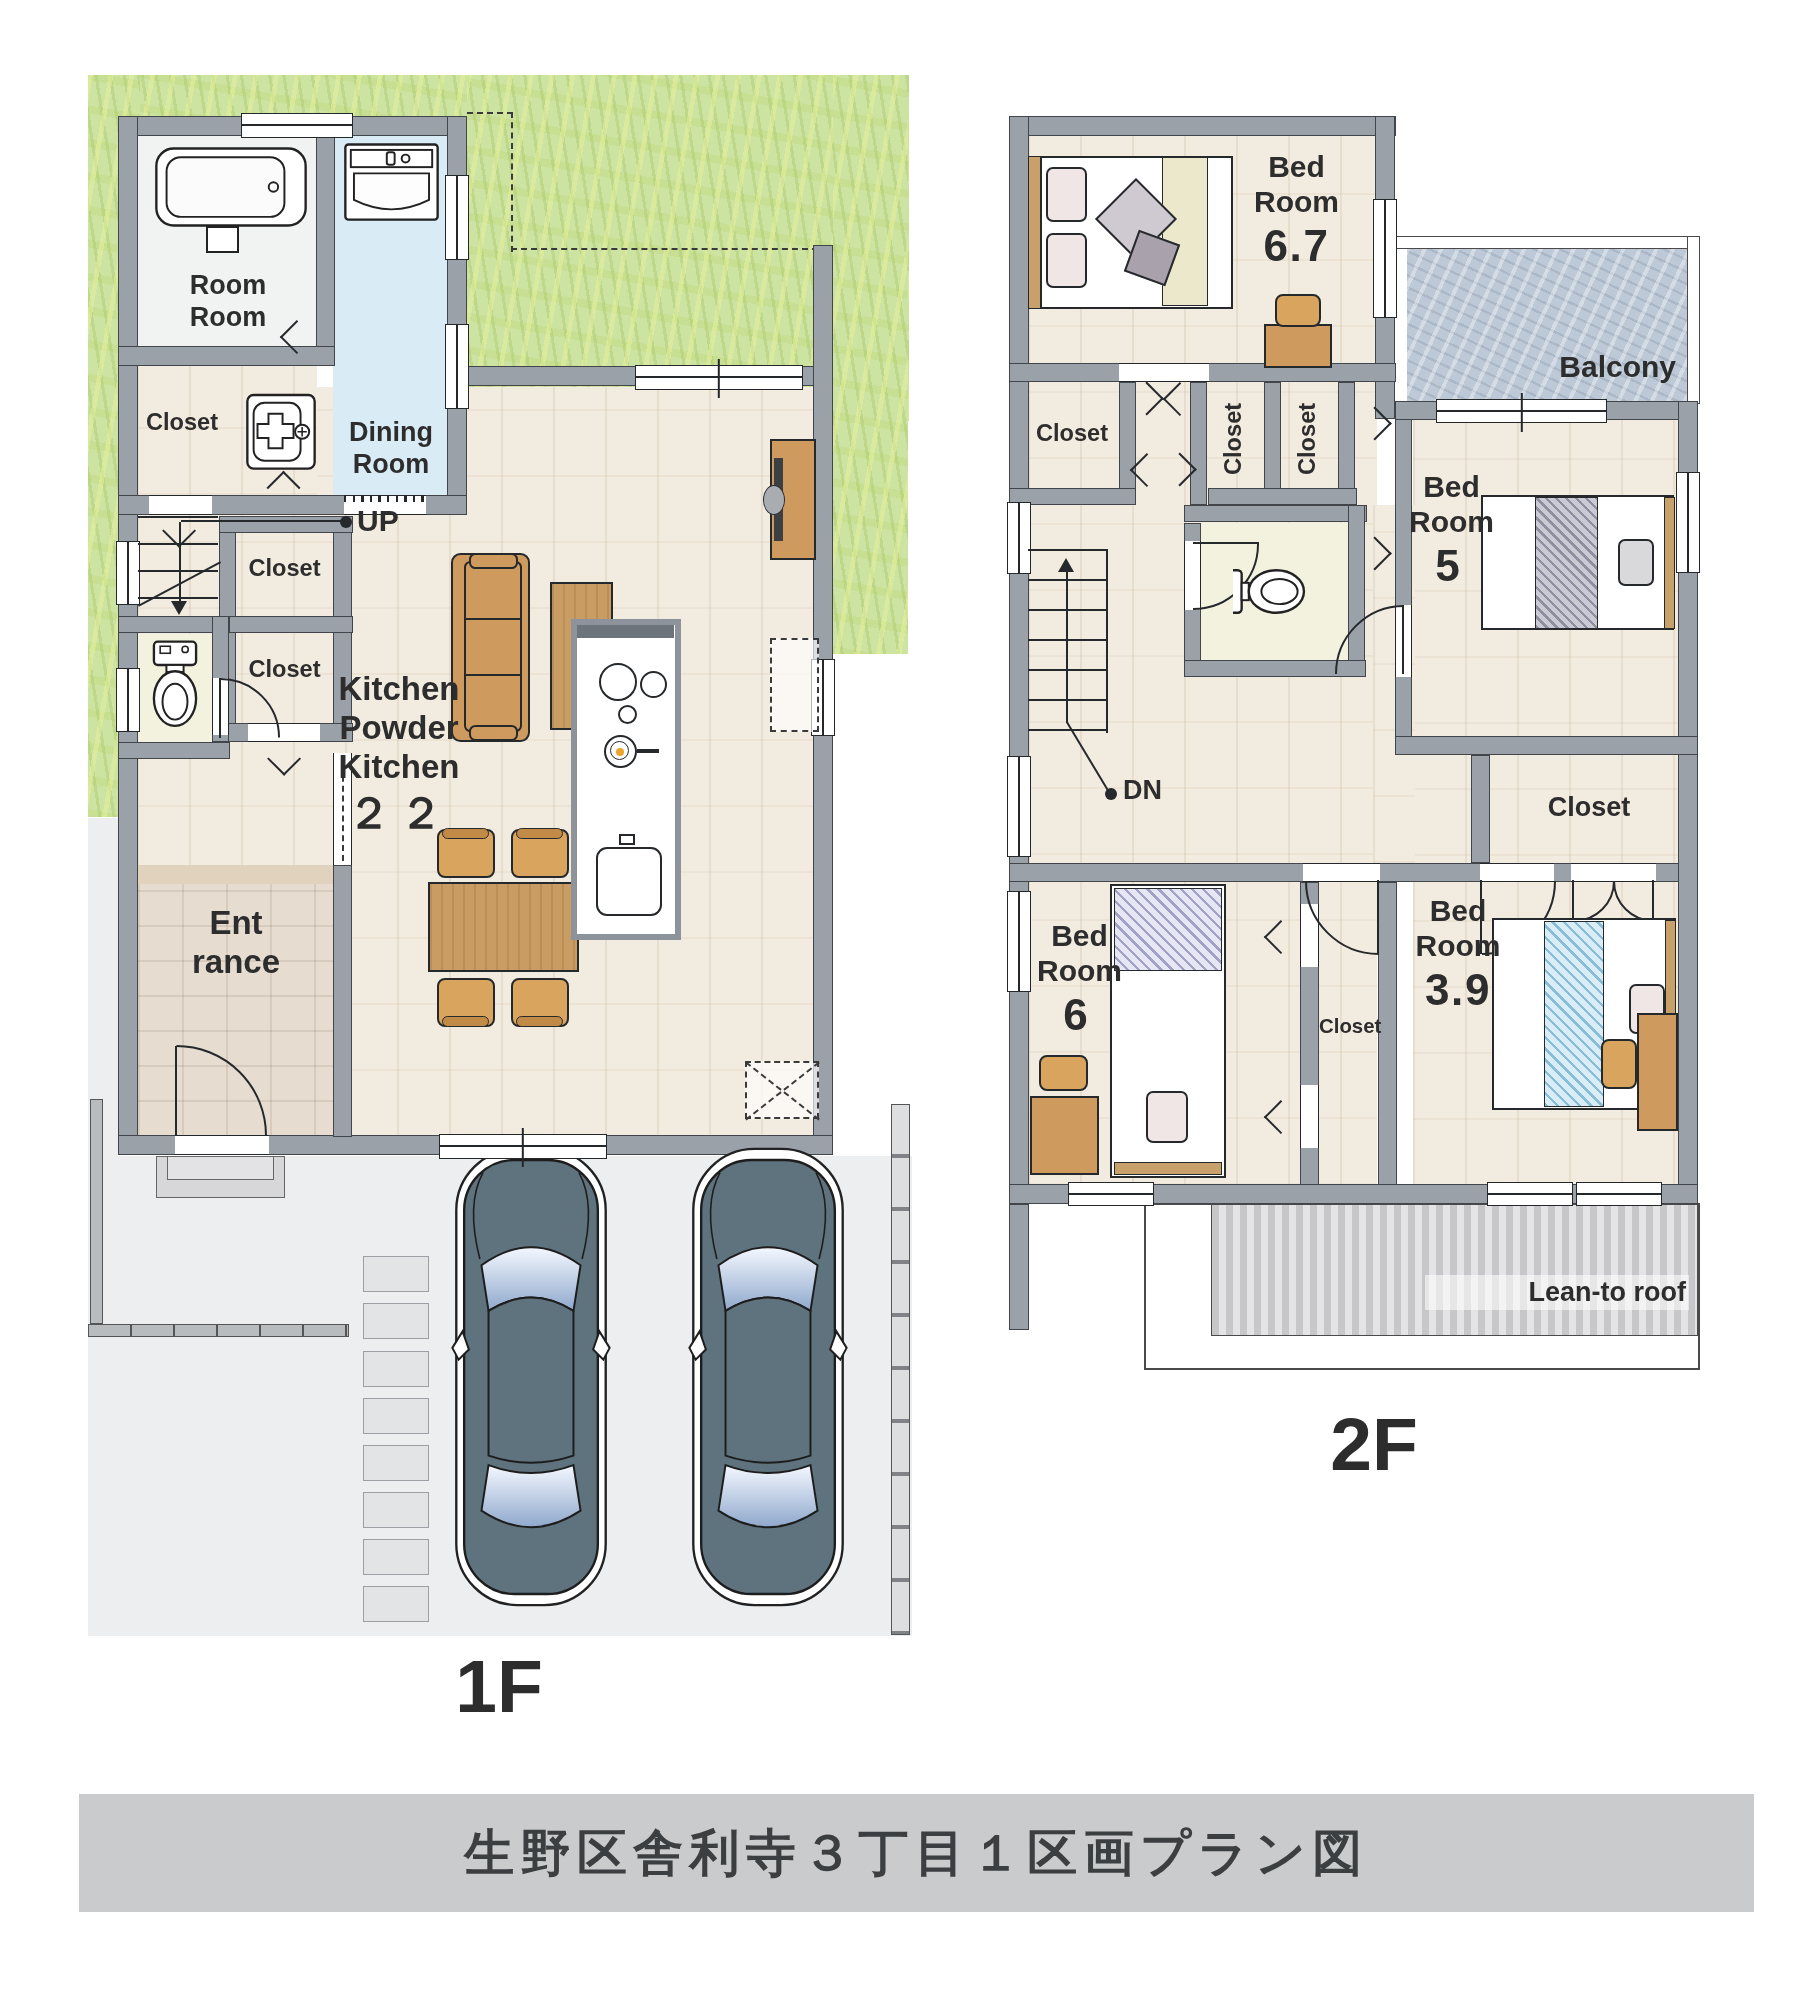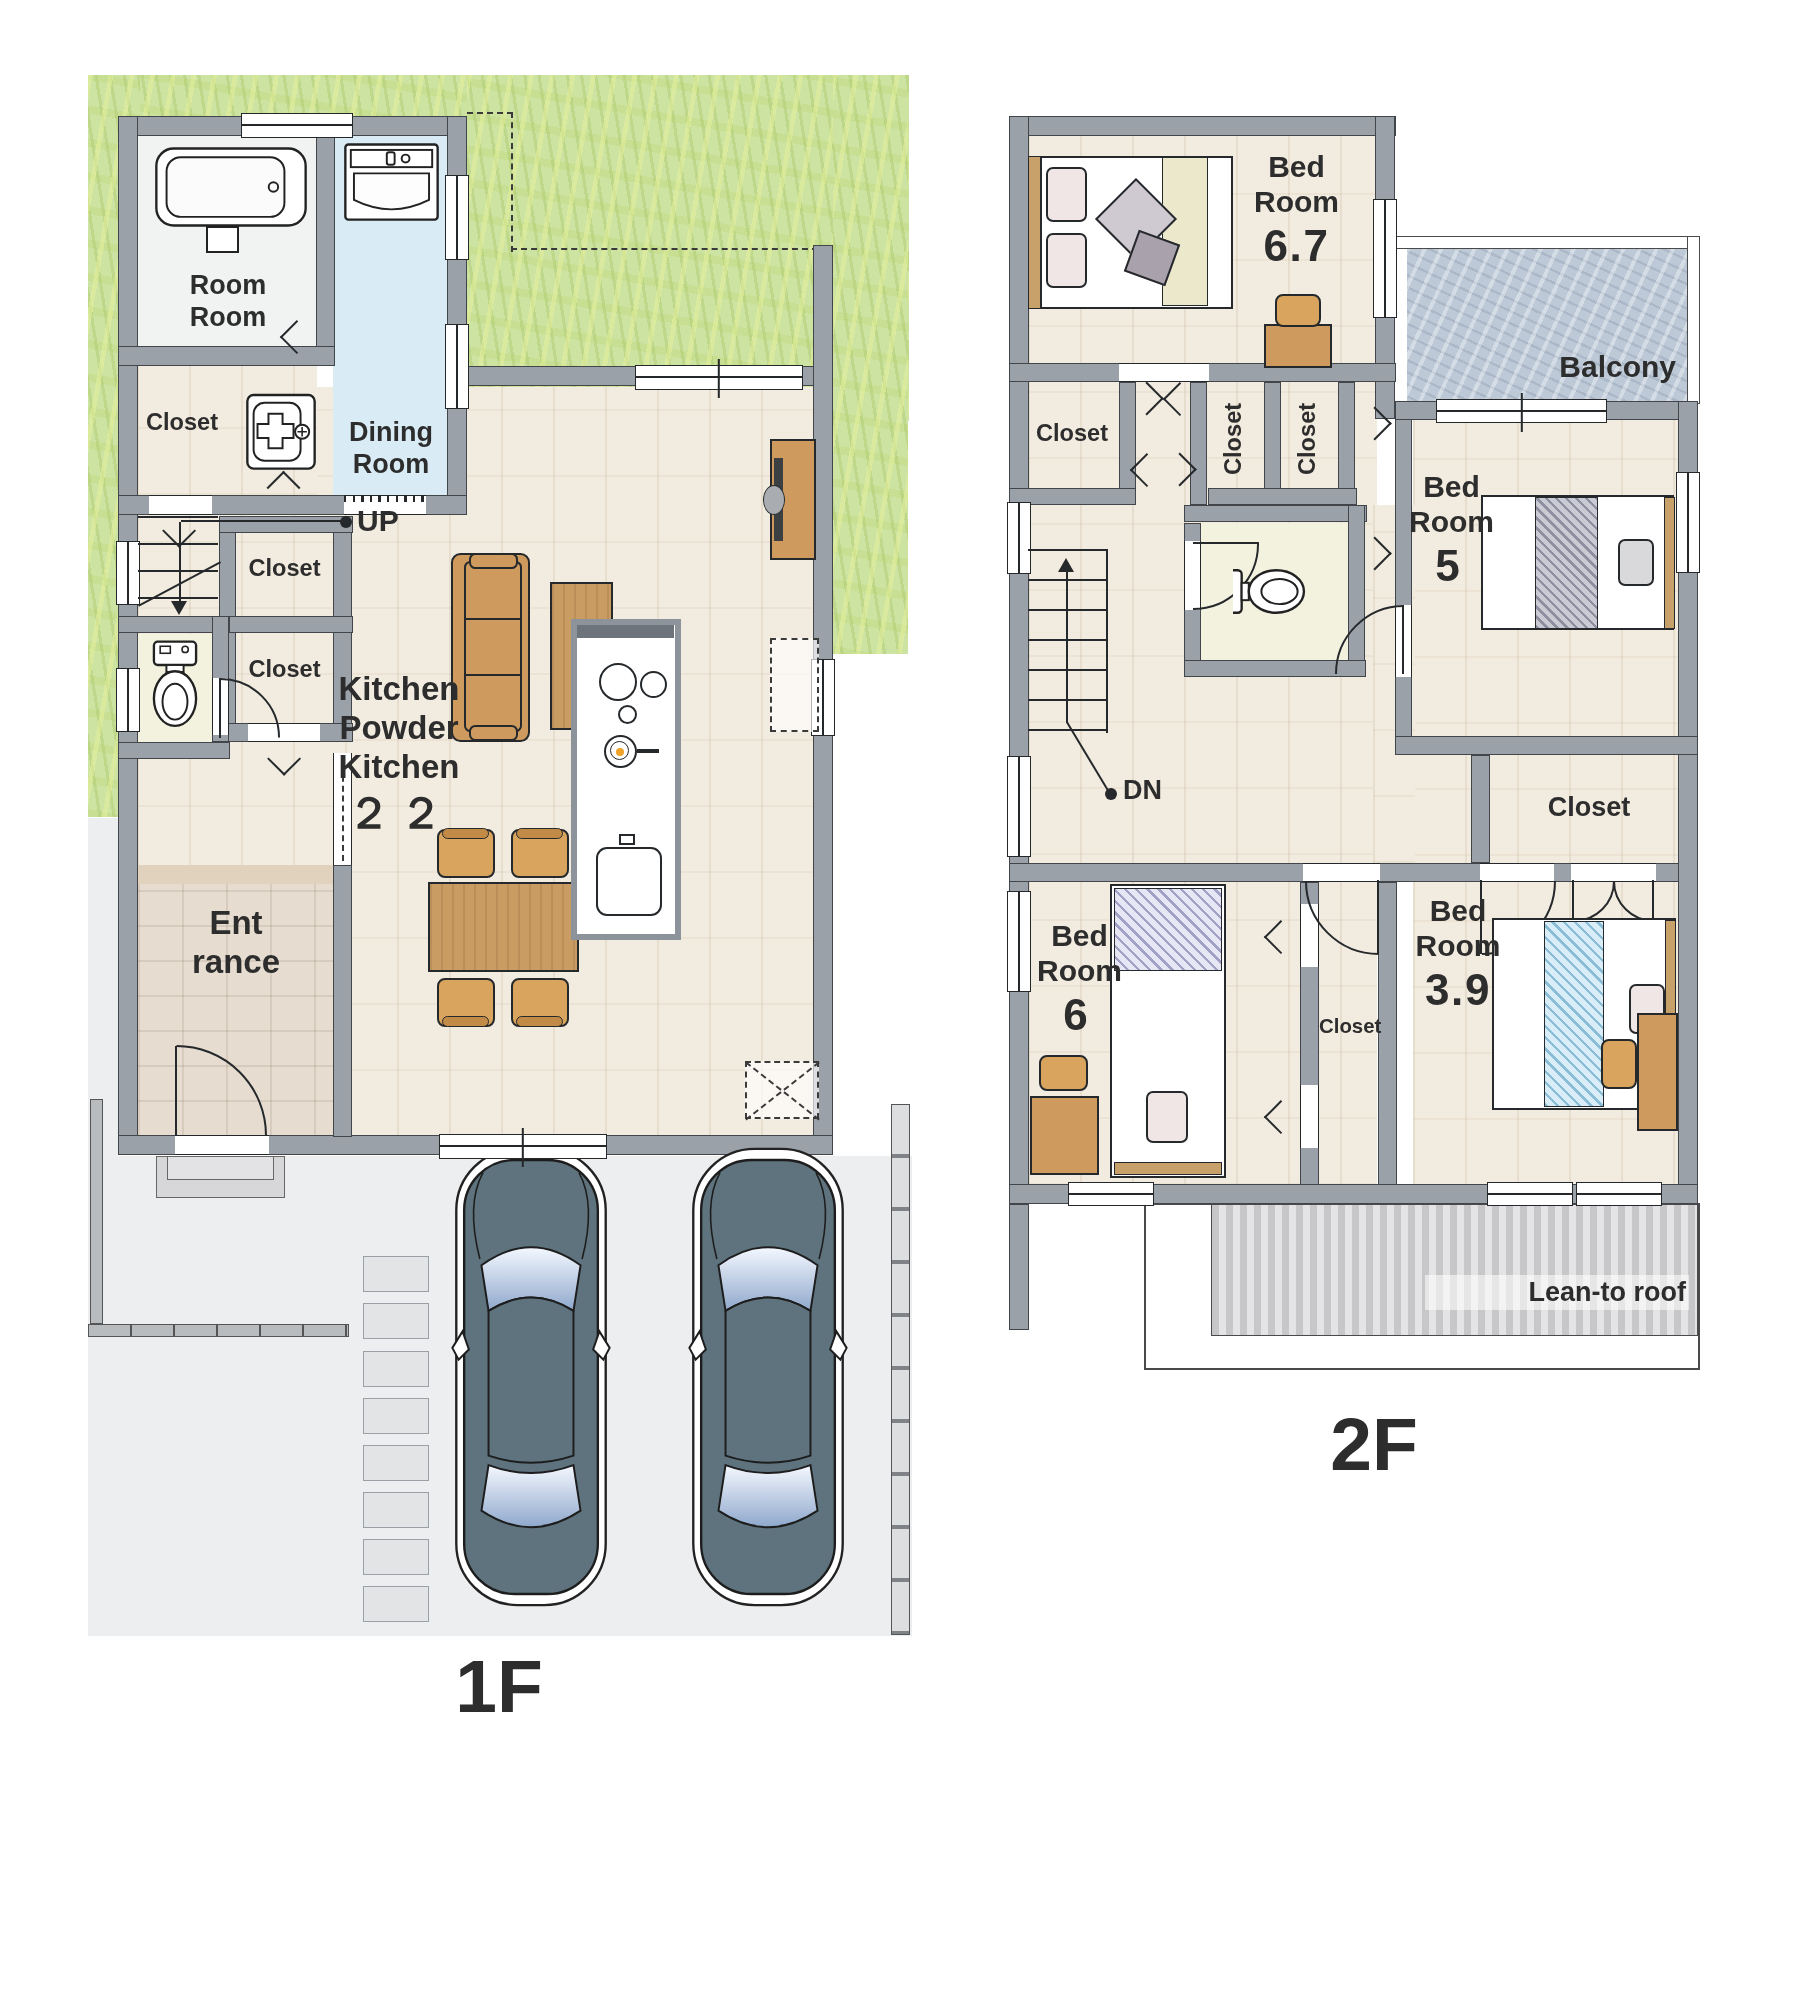--- a/index.html
+++ b/index.html
@@ -463,15 +463,18 @@
   <div class="abs z7 lbl s26" style="left:1319px;top:1014px;width:60px">Closet</div>
   <div class="abs z7 lbl s38" style="left:1406px;top:893px;width:104px">
     <span>Bed</span><br>
     <span>Room</span><br>
     <span class="s56" style="letter-spacing:1.6px">3.9</span>
   </div>
   <div class="abs z7 lbl s38" style="left:1525px;top:349px;width:151px;text-align:right">Balcony</div>
   <div class="abs z7 lbl s34" style="left:1425px;top:1275px;width:264px;text-align:right;background:rgba(255,255,255,.55);padding:1.6px 3.1px">Lean-to roof</div>
   <div class="abs z7 floorlbl" style="left:1311px;top:1401px;width:126px">2F</div>
 
+  <div id="titlebar" class="abs z7" style="left:79px;top:1794px;width:1675px;height:118px">
+    <div id="titletext">生野区舎利寺３丁目１区画プラン図</div>
+  </div>
 
 </div>
 
 
 </body></html>

